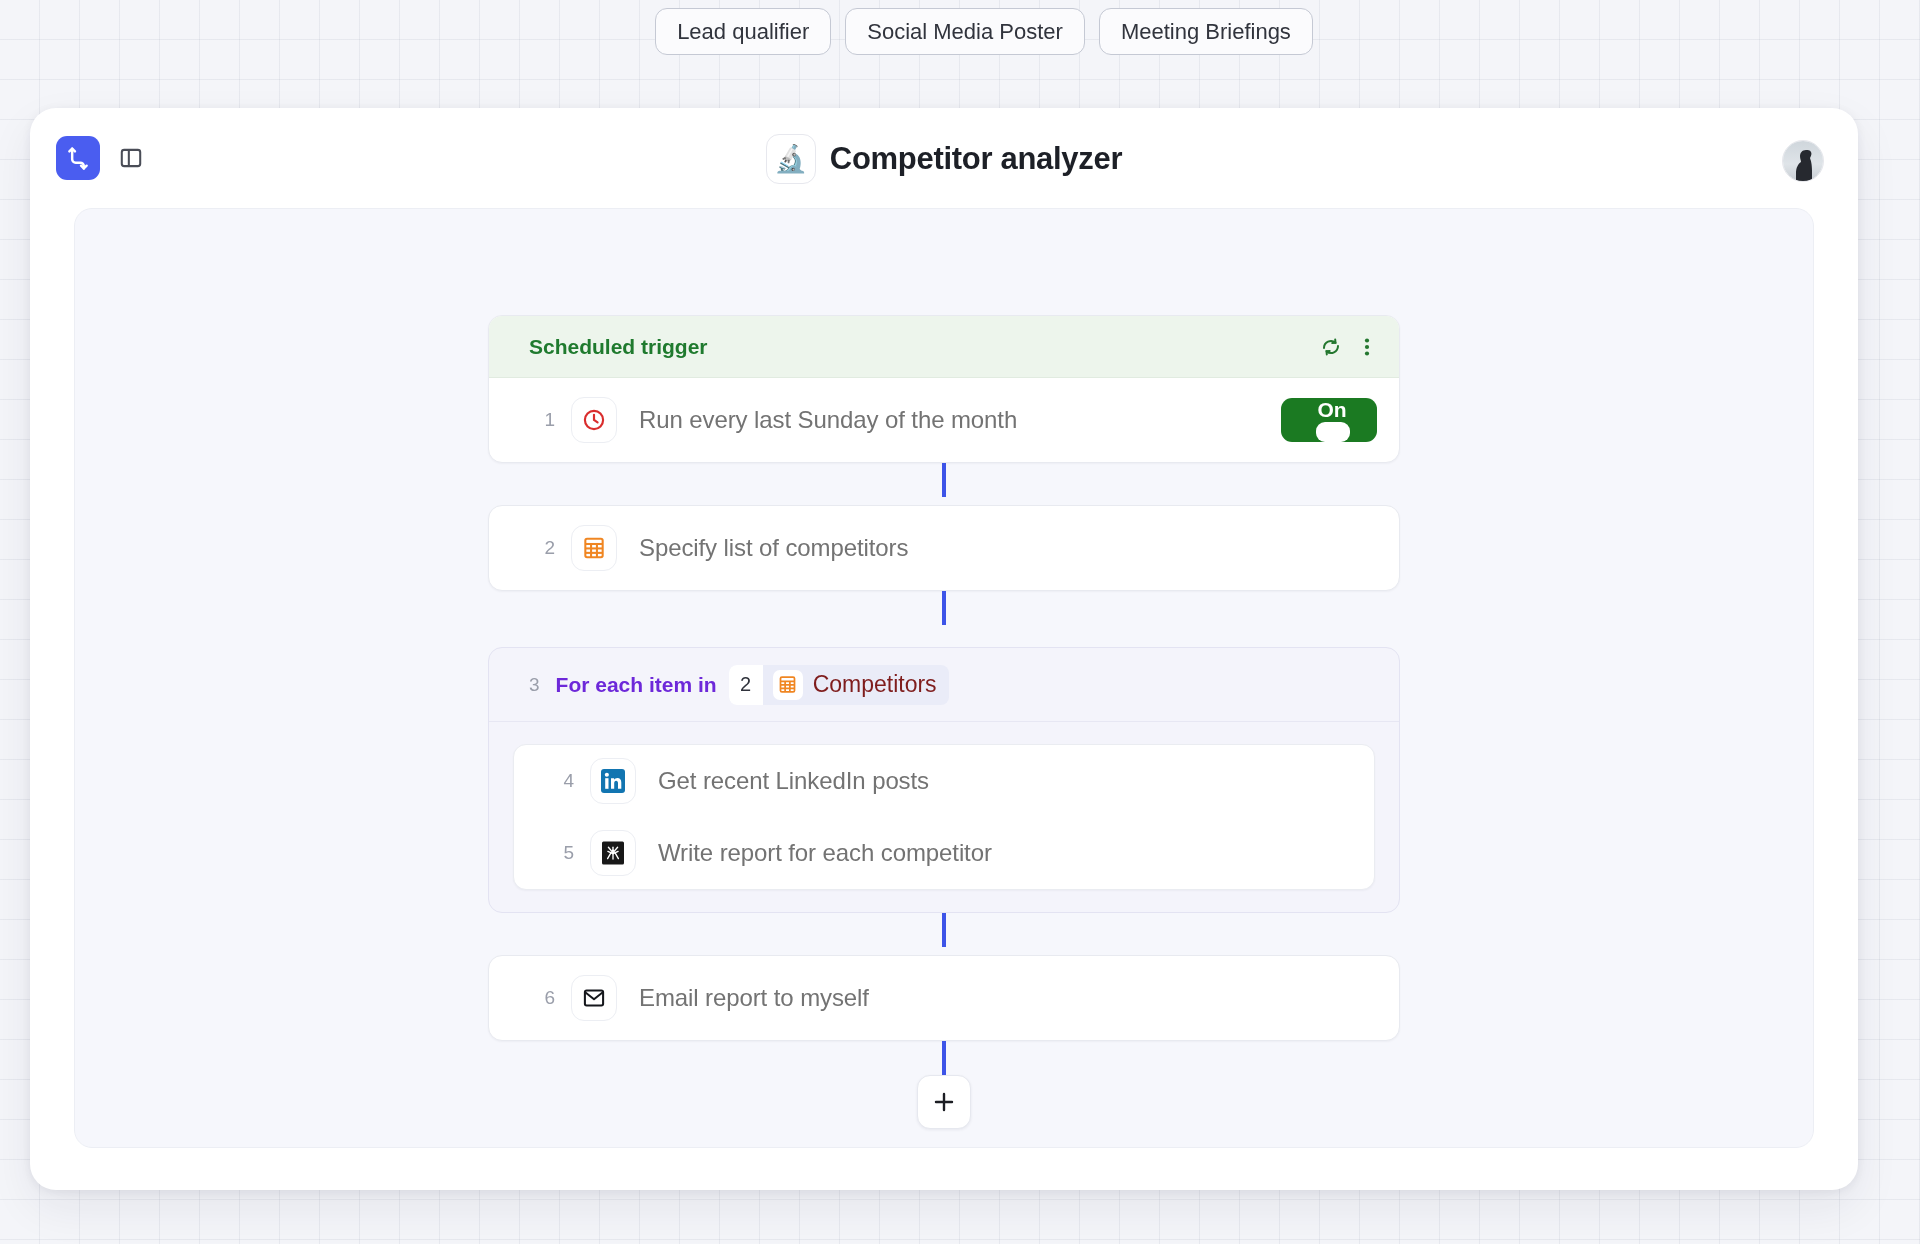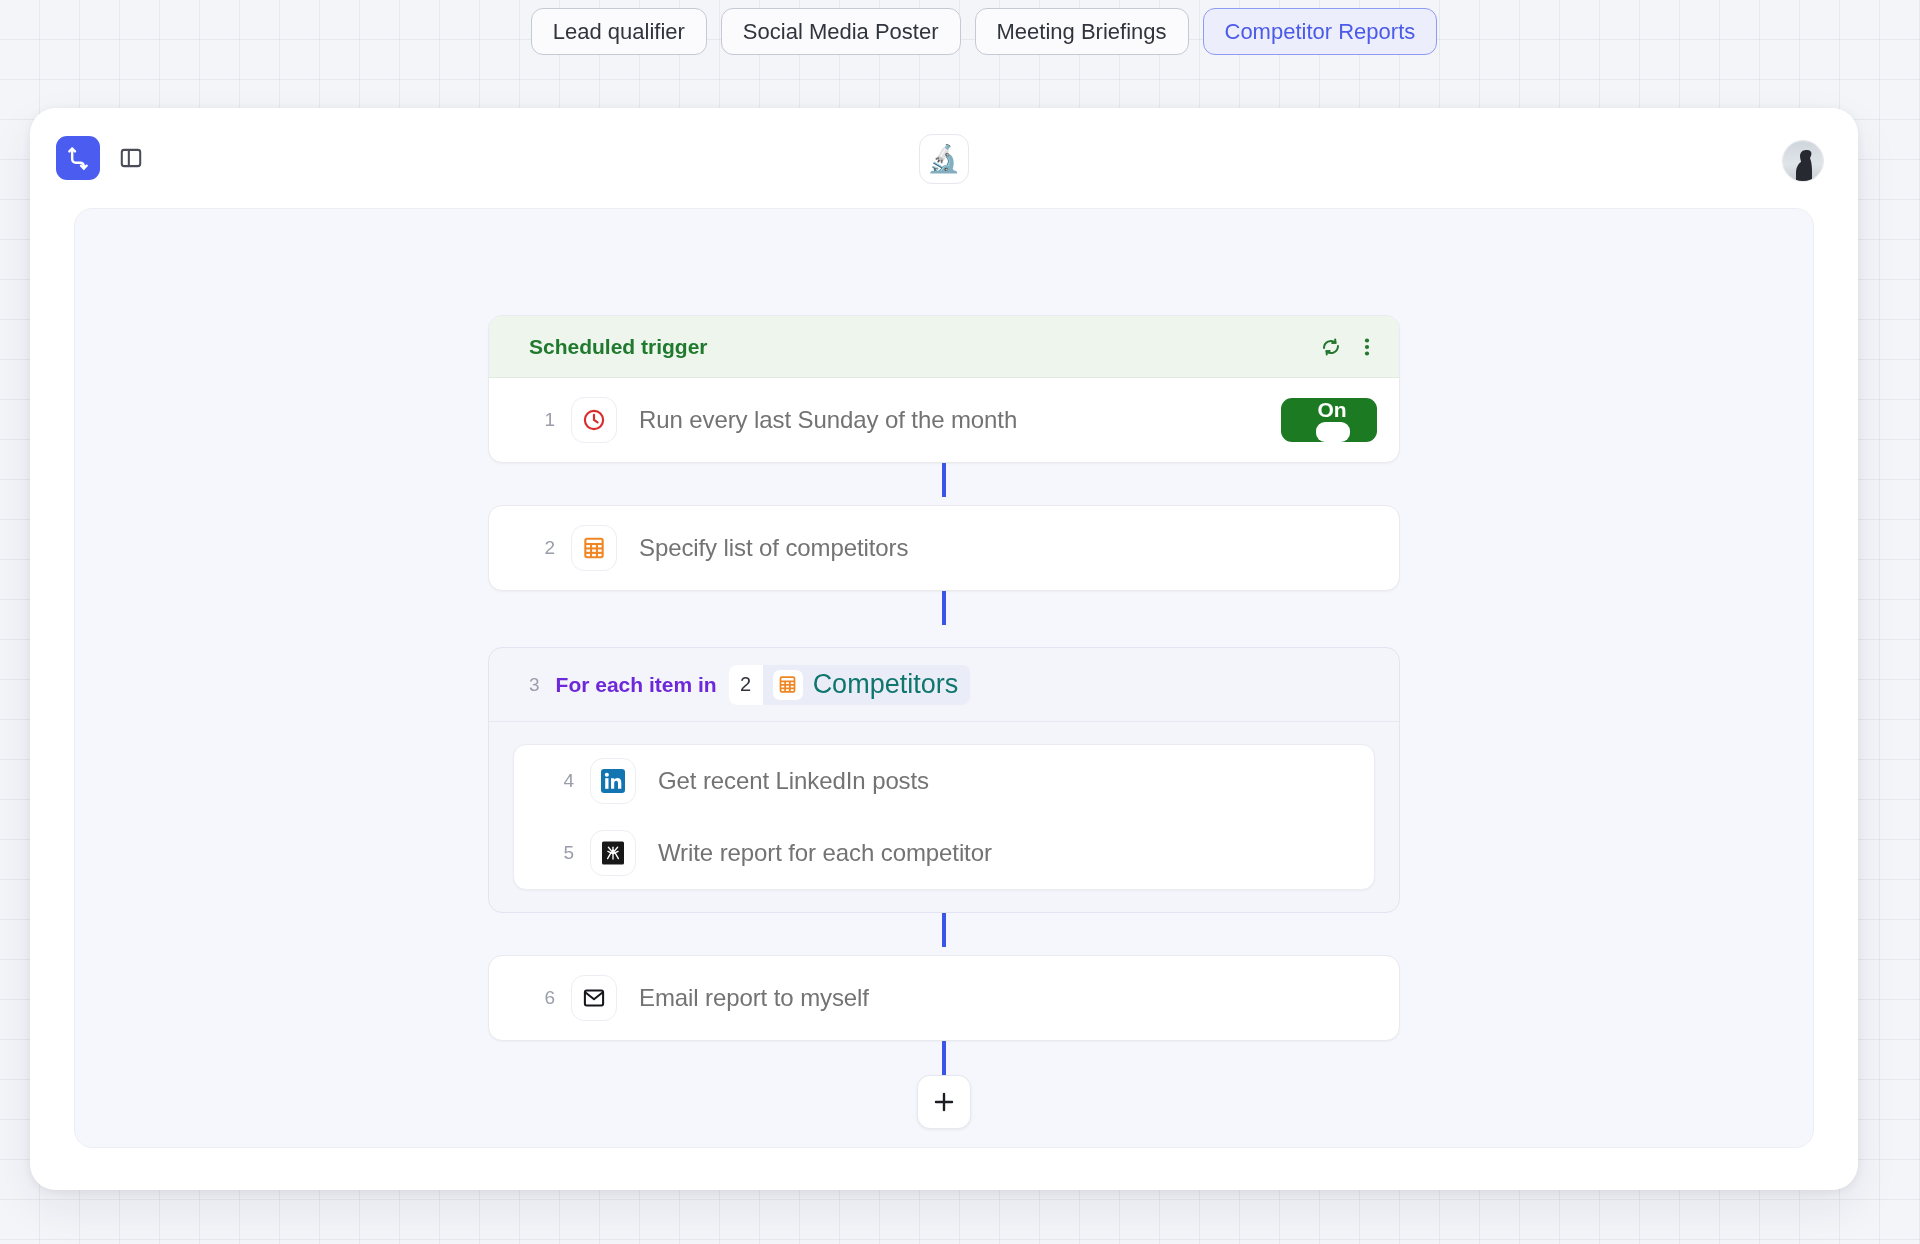--- a/index.html
+++ b/index.html
@@ -236,21 +236,21 @@
     font-size: 20px; color: #30333c;
     padding: 0 8px;
   }
   .ref-icon {
     width: 30px; height: 30px;
     background: #fff;
     border-radius: 7px;
     margin: 0 10px;
     display: flex; align-items: center; justify-content: center;
   }
-  .ref-label { font-size: 27px; color: #0f766e; text-align: right; }
+  .ref-label { font-size: 23px; color: #7f1d1d; text-align: right; }
 
   .loop-inner {
     margin: 22px 24px 0 24px;
     background: #ffffff;
     border: 1px solid #eaecf1;
     border-radius: 13px;
     box-shadow: 0 1px 2px rgba(25,30,60,0.04);
   }
   .loop-inner .row { padding-left: 34px; height: 72px; }
 
@@ -266,21 +266,20 @@
     cursor: pointer;
   }
 </style>
 </head>
 <body>
 
 <div class="tabbar">
   <div class="tab">Lead qualifier</div>
   <div class="tab">Social Media Poster</div>
   <div class="tab">Meeting Briefings</div>
-  <div class="tab active">Competitor Reports</div>
 </div>
 
 <div class="card">
 
   <div class="card-header">
     <div class="hdr-left">
       <div class="logo">
         <svg width="28" height="28" viewBox="0 0 24 24" fill="none" stroke="#ffffff" stroke-width="2.1" stroke-linecap="round" stroke-linejoin="round">
           <path d="M7 4 L7 13 a3 3 0 0 0 3 3 l4 0 a3 3 0 0 1 3 3 l0 2"></path>
           <path d="M4.6 6.4 L7 4 L9.4 6.4"></path>
@@ -290,20 +289,21 @@
       <div class="panel-icon">
         <svg width="26" height="26" viewBox="0 0 24 24" fill="none" stroke="#4a4d57" stroke-width="1.9">
           <rect x="3.5" y="4.5" width="17" height="15" rx="2.2"></rect>
           <line x1="10" y1="4.5" x2="10" y2="19.5"></line>
         </svg>
       </div>
     </div>
 
     <div class="hdr-center">
       <div class="title-emoji">🔬</div>
+      <div class="title-text">Competitor analyzer</div>
     </div>
 
     <div class="avatar">
       <svg width="42" height="42" viewBox="0 0 42 42">
         <defs>
           <linearGradient id="skyg" x1="0" y1="0" x2="0" y2="1">
             <stop offset="0%" stop-color="#cfd6dc"></stop>
             <stop offset="55%" stop-color="#dfe4e8"></stop>
             <stop offset="100%" stop-color="#c6ccd2"></stop>
           </linearGradient>

